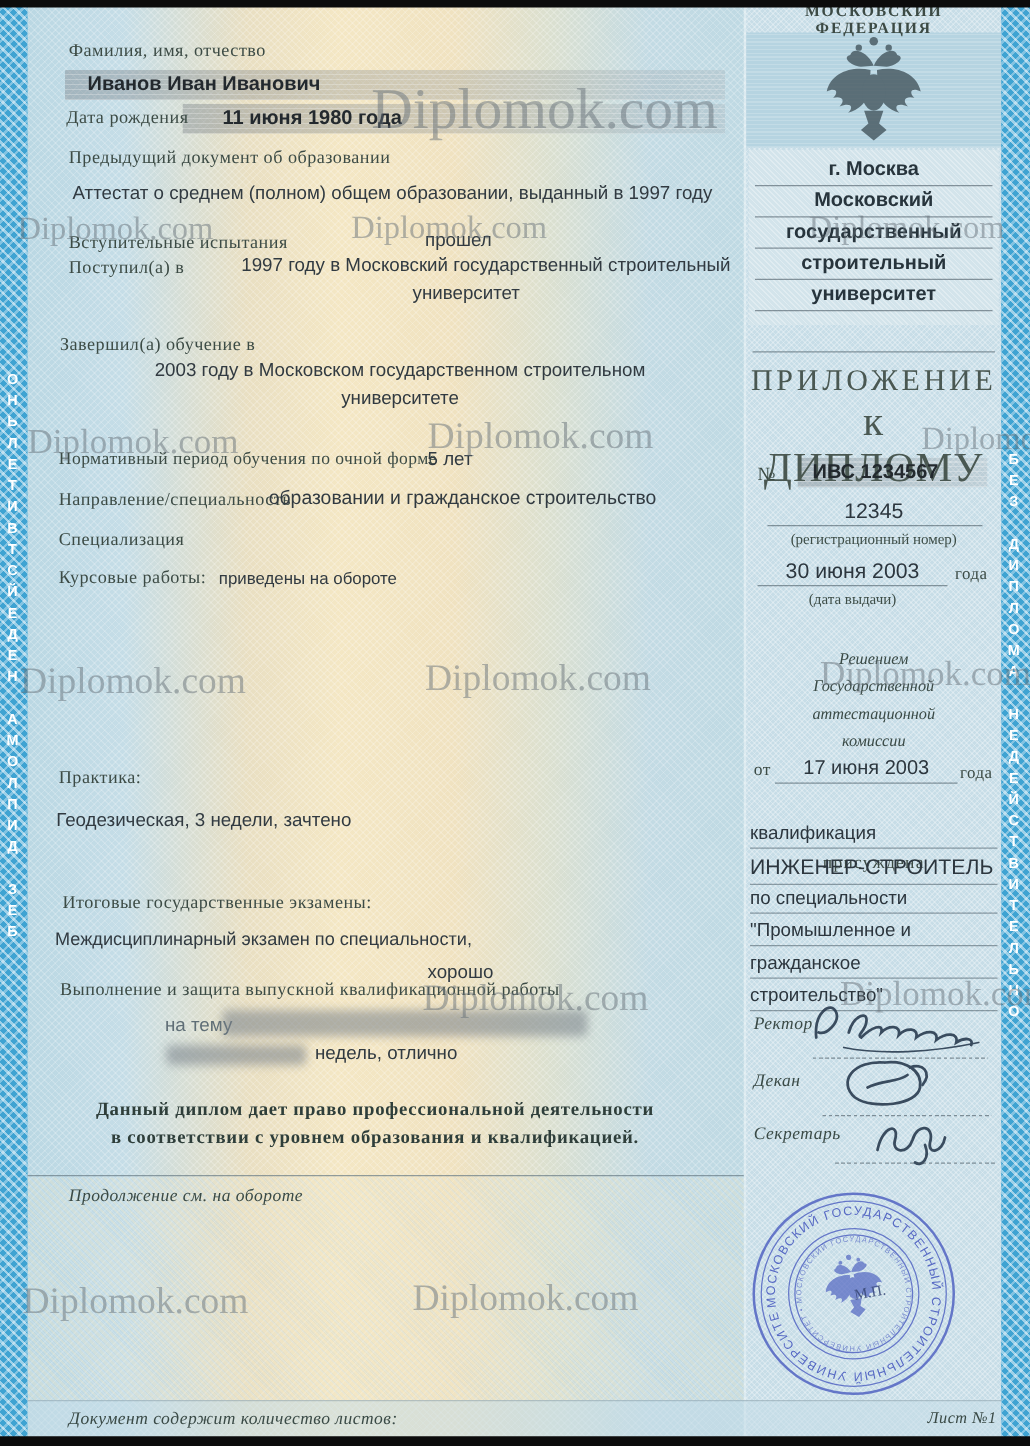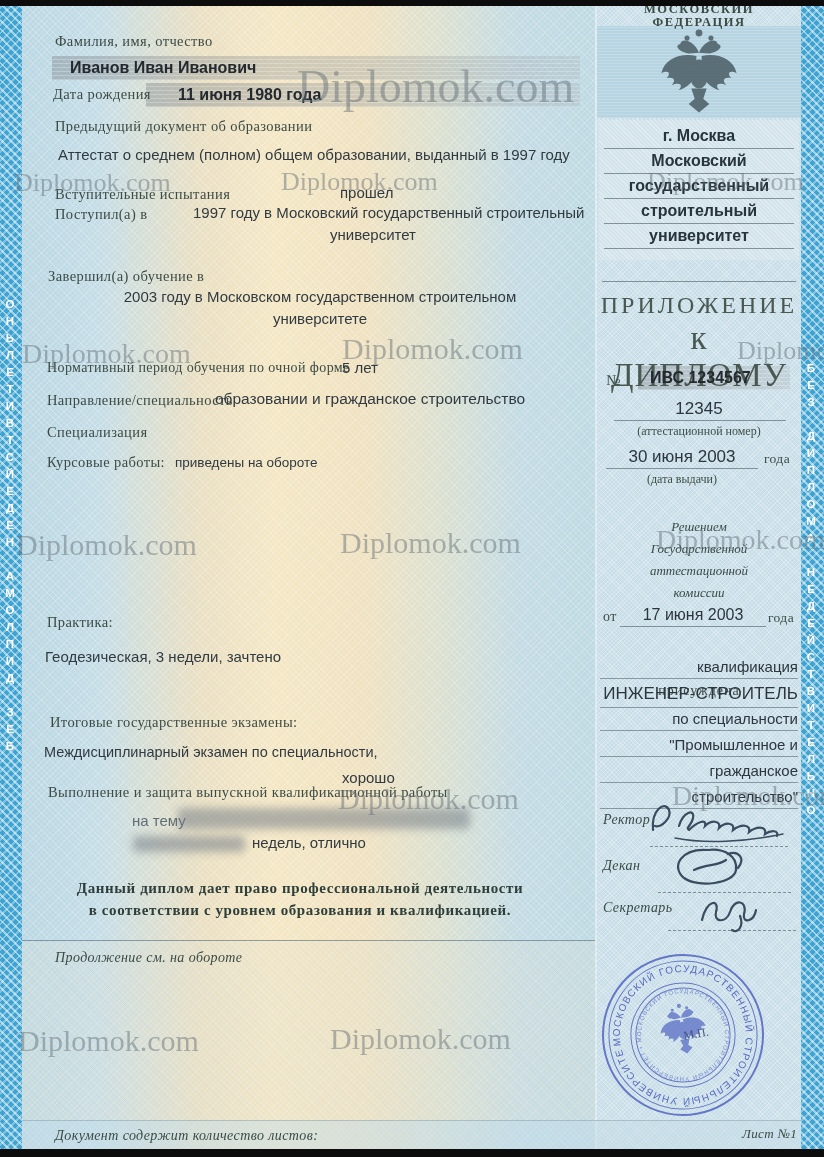--- a/index.html
+++ b/index.html
@@ -47,21 +47,21 @@
   .gband{position:absolute;z-index:2;border-radius:1px;
     background:
       repeating-linear-gradient(0deg, rgba(255,255,255,.25) 0 1px, transparent 1px 4px),
       linear-gradient(90deg, rgba(125,132,138,.42), rgba(140,147,152,.30) 60%, rgba(152,158,162,.22));}
   .blur-blob{position:absolute;z-index:3;background:rgba(118,128,136,.55);filter:blur(4px);border-radius:4px;}
   .divline{position:absolute;z-index:3;height:1px;background:rgba(110,128,138,.75);}
   .uline{position:absolute;z-index:3;height:1px;background:rgba(62,78,88,.55);}
   .serifit{font-family:"Liberation Serif","DejaVu Serif",serif;font-style:italic;color:#3a4a46;}
   
   .rc{position:absolute;left:600px;width:198px;text-align:center;z-index:3;}
-  .rc-line{position:absolute;left:600px;width:198px;text-align:right;z-index:3;
+  .rc-line{position:absolute;left:600px;width:198px;text-align:left;z-index:3;
     border-bottom:1px solid rgba(62,78,88,.5);padding-bottom:3px;color:#2c363e;}
   .univ-line{position:absolute;left:604px;width:190px;text-align:center;z-index:3;
     font-weight:bold;font-size:16px;color:#27343c;border-bottom:1px solid rgba(60,75,85,.55);
     padding-bottom:3px;}
   .sigline{position:absolute;z-index:3;height:1px;
     background:repeating-linear-gradient(90deg, rgba(70,85,95,.6) 0 3px, transparent 3px 5px);}
   
   .wm{position:absolute;z-index:6;font-family:"Liberation Serif","DejaVu Serif",serif;
       color:rgba(98,108,118,.48);white-space:nowrap;pointer-events:none;}
   svg{overflow:visible;}
@@ -170,21 +170,21 @@
 
   <div class="rc" style="top:292px;font-family:'Liberation Serif',serif;font-size:24px;letter-spacing:3px;color:#4a5852;">ПРИЛОЖЕНИЕ</div>
   <div class="rc" style="top:320px;font-family:'Liberation Serif',serif;font-size:33px;letter-spacing:1px;color:#4a5852;">к ДИПЛОМУ</div>
 
   <span class="lbl" style="left:606px;top:372px;font-size:15px;">№</span>
   <div class="gband" style="left:638px;top:366px;width:152px;height:24px;"></div>
   <span class="valb" style="left:650px;top:369px;">ИВС 1234567</span>
 
   <div class="rc" style="top:399px;font-size:17px;color:#2c363e;">12345</div>
   <div class="uline" style="left:614px;top:420px;width:172px;"></div>
-  <div class="rc" style="top:424px;font-family:'Liberation Serif',serif;font-size:12px;color:#3e4e48;">(аттестационной номер)</div>
+  <div class="rc" style="top:424px;font-family:'Liberation Serif',serif;font-size:12px;color:#3e4e48;">(регистрационный номер)</div>
 
   <div class="abs cen" style="left:610px;top:447px;width:144px;font-size:17px;color:#2c363e;z-index:3;">30 июня 2003</div>
   <div class="uline" style="left:606px;top:468px;width:152px;"></div>
   <span class="lbl" style="left:764px;top:451px;font-size:13.5px;">года</span>
   <div class="abs cen" style="left:610px;top:472px;width:144px;font-family:'Liberation Serif',serif;font-size:12px;color:#3e4e48;z-index:3;">(дата выдачи)</div>
 
   <div class="rc serifit" style="top:516px;font-size:13px;line-height:22px;">
     <div>Решением</div>
     <div>Государственной</div>
     <div>аттестационной</div>

